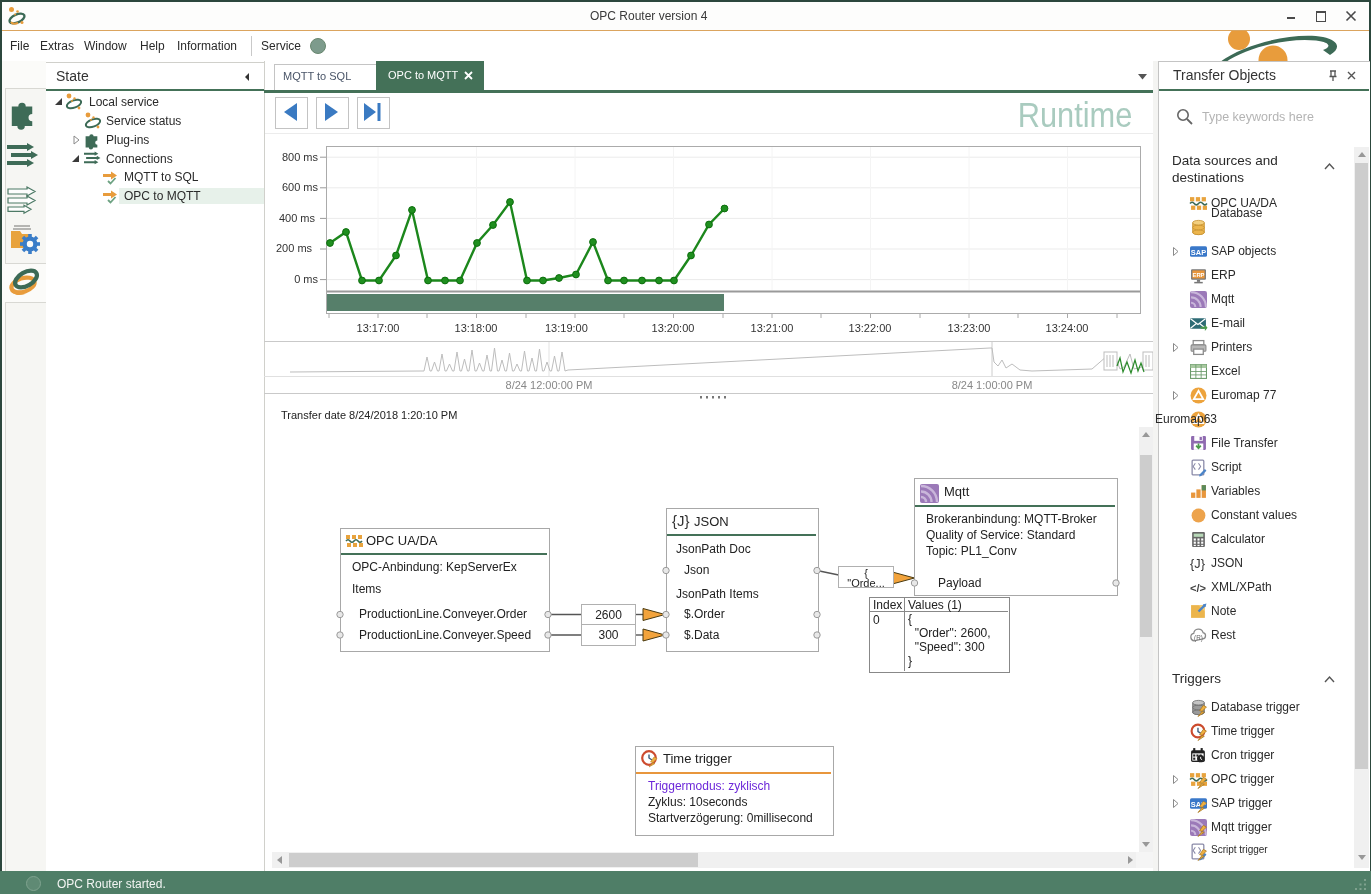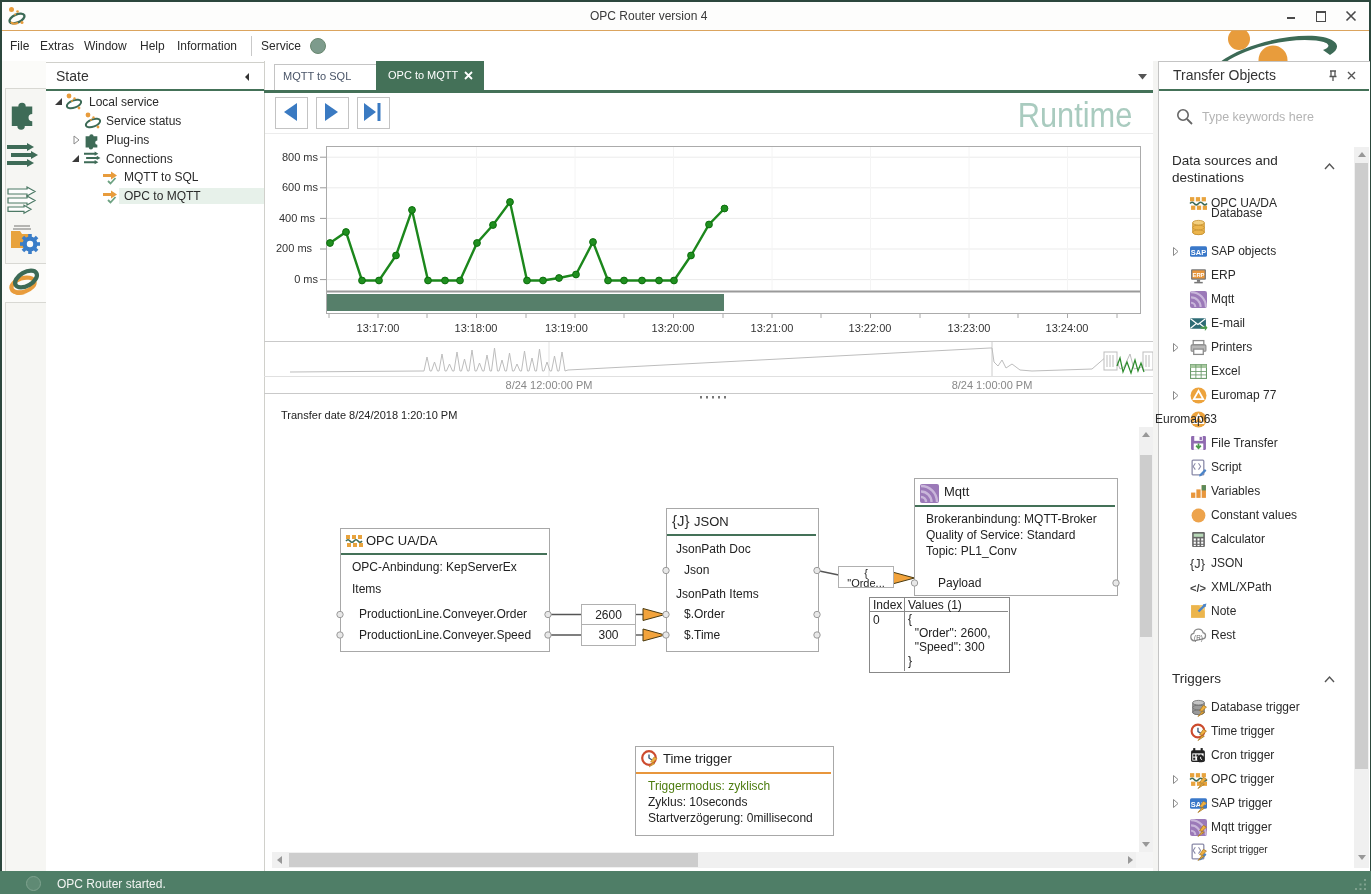--- a/index.html
+++ b/index.html
@@ -343,21 +343,21 @@
 <div class="abs" style="left:581px;top:624px;width:53px;height:20px;background:#fff;border:1px solid #b0b0b0;text-align:center;font-size:12px;color:#222;line-height:20px">300</div>
 
 <div class="abs" style="left:666px;top:508px;width:151px;height:142px;background:#fff;border:1px solid #a8a8a8"></div>
 <div class="t" style="left:672px;top:512px;font-size:15px;color:#333">{J}</div>
 <div class="t" style="left:694px;top:514px;font-size:13px;color:#222">JSON</div>
 <div class="abs" style="left:667px;top:534px;width:149px;height:2px;background:#447158"></div>
 <div class="t" style="left:676px;top:542px;font-size:12px;color:#222">JsonPath Doc</div>
 <div class="t" style="left:684px;top:563px;font-size:12px;color:#222">Json</div>
 <div class="t" style="left:676px;top:587px;font-size:12px;color:#222">JsonPath Items</div>
 <div class="t" style="left:684px;top:607px;font-size:12px;color:#222">$.Order</div>
-<div class="t" style="left:684px;top:628px;font-size:12px;color:#222">$.Time</div>
+<div class="t" style="left:684px;top:628px;font-size:12px;color:#222">$.Data</div>
 
 <div class="abs" style="left:838px;top:566px;width:54px;height:20px;background:#fff;border:1px solid #b0b0b0;font-size:11px;color:#222;text-align:center;line-height:10px;overflow:hidden">
     <div style="margin-top:1px">{</div>
     <div>"Orde...</div>
   </div>
 
 <div class="abs" style="left:914px;top:478px;width:202px;height:116px;background:#fff;border:1px solid #a8a8a8"></div>
 <svg style="left:920px;top:484px" width="19" height="19" viewBox="0 0 19 19">
  <rect width="19" height="19" rx="2" fill="#9b79b8"></rect>
  <g fill="none" stroke="#c9b6da" stroke-width="2.4">
@@ -399,21 +399,21 @@
 <div class="t" style="left:908px;top:612px;font-size:12px;color:#222;line-height:14px">{<br>&nbsp;&nbsp;"Order": 2600,<br>&nbsp;&nbsp;"Speed": 300<br>}</div>
 
 <div class="abs" style="left:635px;top:746px;width:197px;height:88px;background:#fff;border:1px solid #a8a8a8"></div>
 <svg style="left:641px;top:750px" width="17" height="17" viewBox="0 0 17 17">
  <circle cx="8" cy="8" r="6.8" fill="none" stroke="#cc4b2e" stroke-width="2.2"></circle>
  <path d="M8 4.5 V8 L11 10" stroke="#3a5a7a" stroke-width="1.4" fill="none"></path>
  <path d="M13 7 L9.5 12 L12 12.5 L8 17 L14 13.5 L11.5 13 L16 8.5 Z" fill="#f0b040" stroke="#b8862a" stroke-width="0.6"></path>
 </svg>
 <div class="t" style="left:663px;top:751px;font-size:13px;color:#222">Time trigger</div>
 <div class="abs" style="left:636px;top:772px;width:195px;height:2px;background:#e8963c"></div>
-<div class="t" style="left:648px;top:779px;font-size:12px;color:#4d7c0f">Triggermodus: zyklisch</div>
+<div class="t" style="left:648px;top:779px;font-size:12px;color:#6d28d9">Triggermodus: zyklisch</div>
 <div class="t" style="left:648px;top:795px;font-size:12px;color:#222">Zyklus: 10seconds</div>
 <div class="t" style="left:648px;top:811px;font-size:12px;color:#222">Startverzögerung: 0millisecond</div>
 
 <div class="abs" style="left:1139px;top:427px;width:14px;height:425px;background:#f0f0f0"></div>
 <svg style="left:1142px;top:432px" width="8" height="6" viewBox="0 0 8 6">
     <path d="M0 5 L4 0 L8 5 Z" fill="#989898"></path>
   </svg>
 <div class="abs" style="left:1140px;top:455px;width:12px;height:182px;background:#cdcdcd"></div>
 <svg style="left:1142px;top:842px" width="8" height="6" viewBox="0 0 8 6">
     <path d="M0 0 L4 5 L8 0 Z" fill="#989898"></path>

